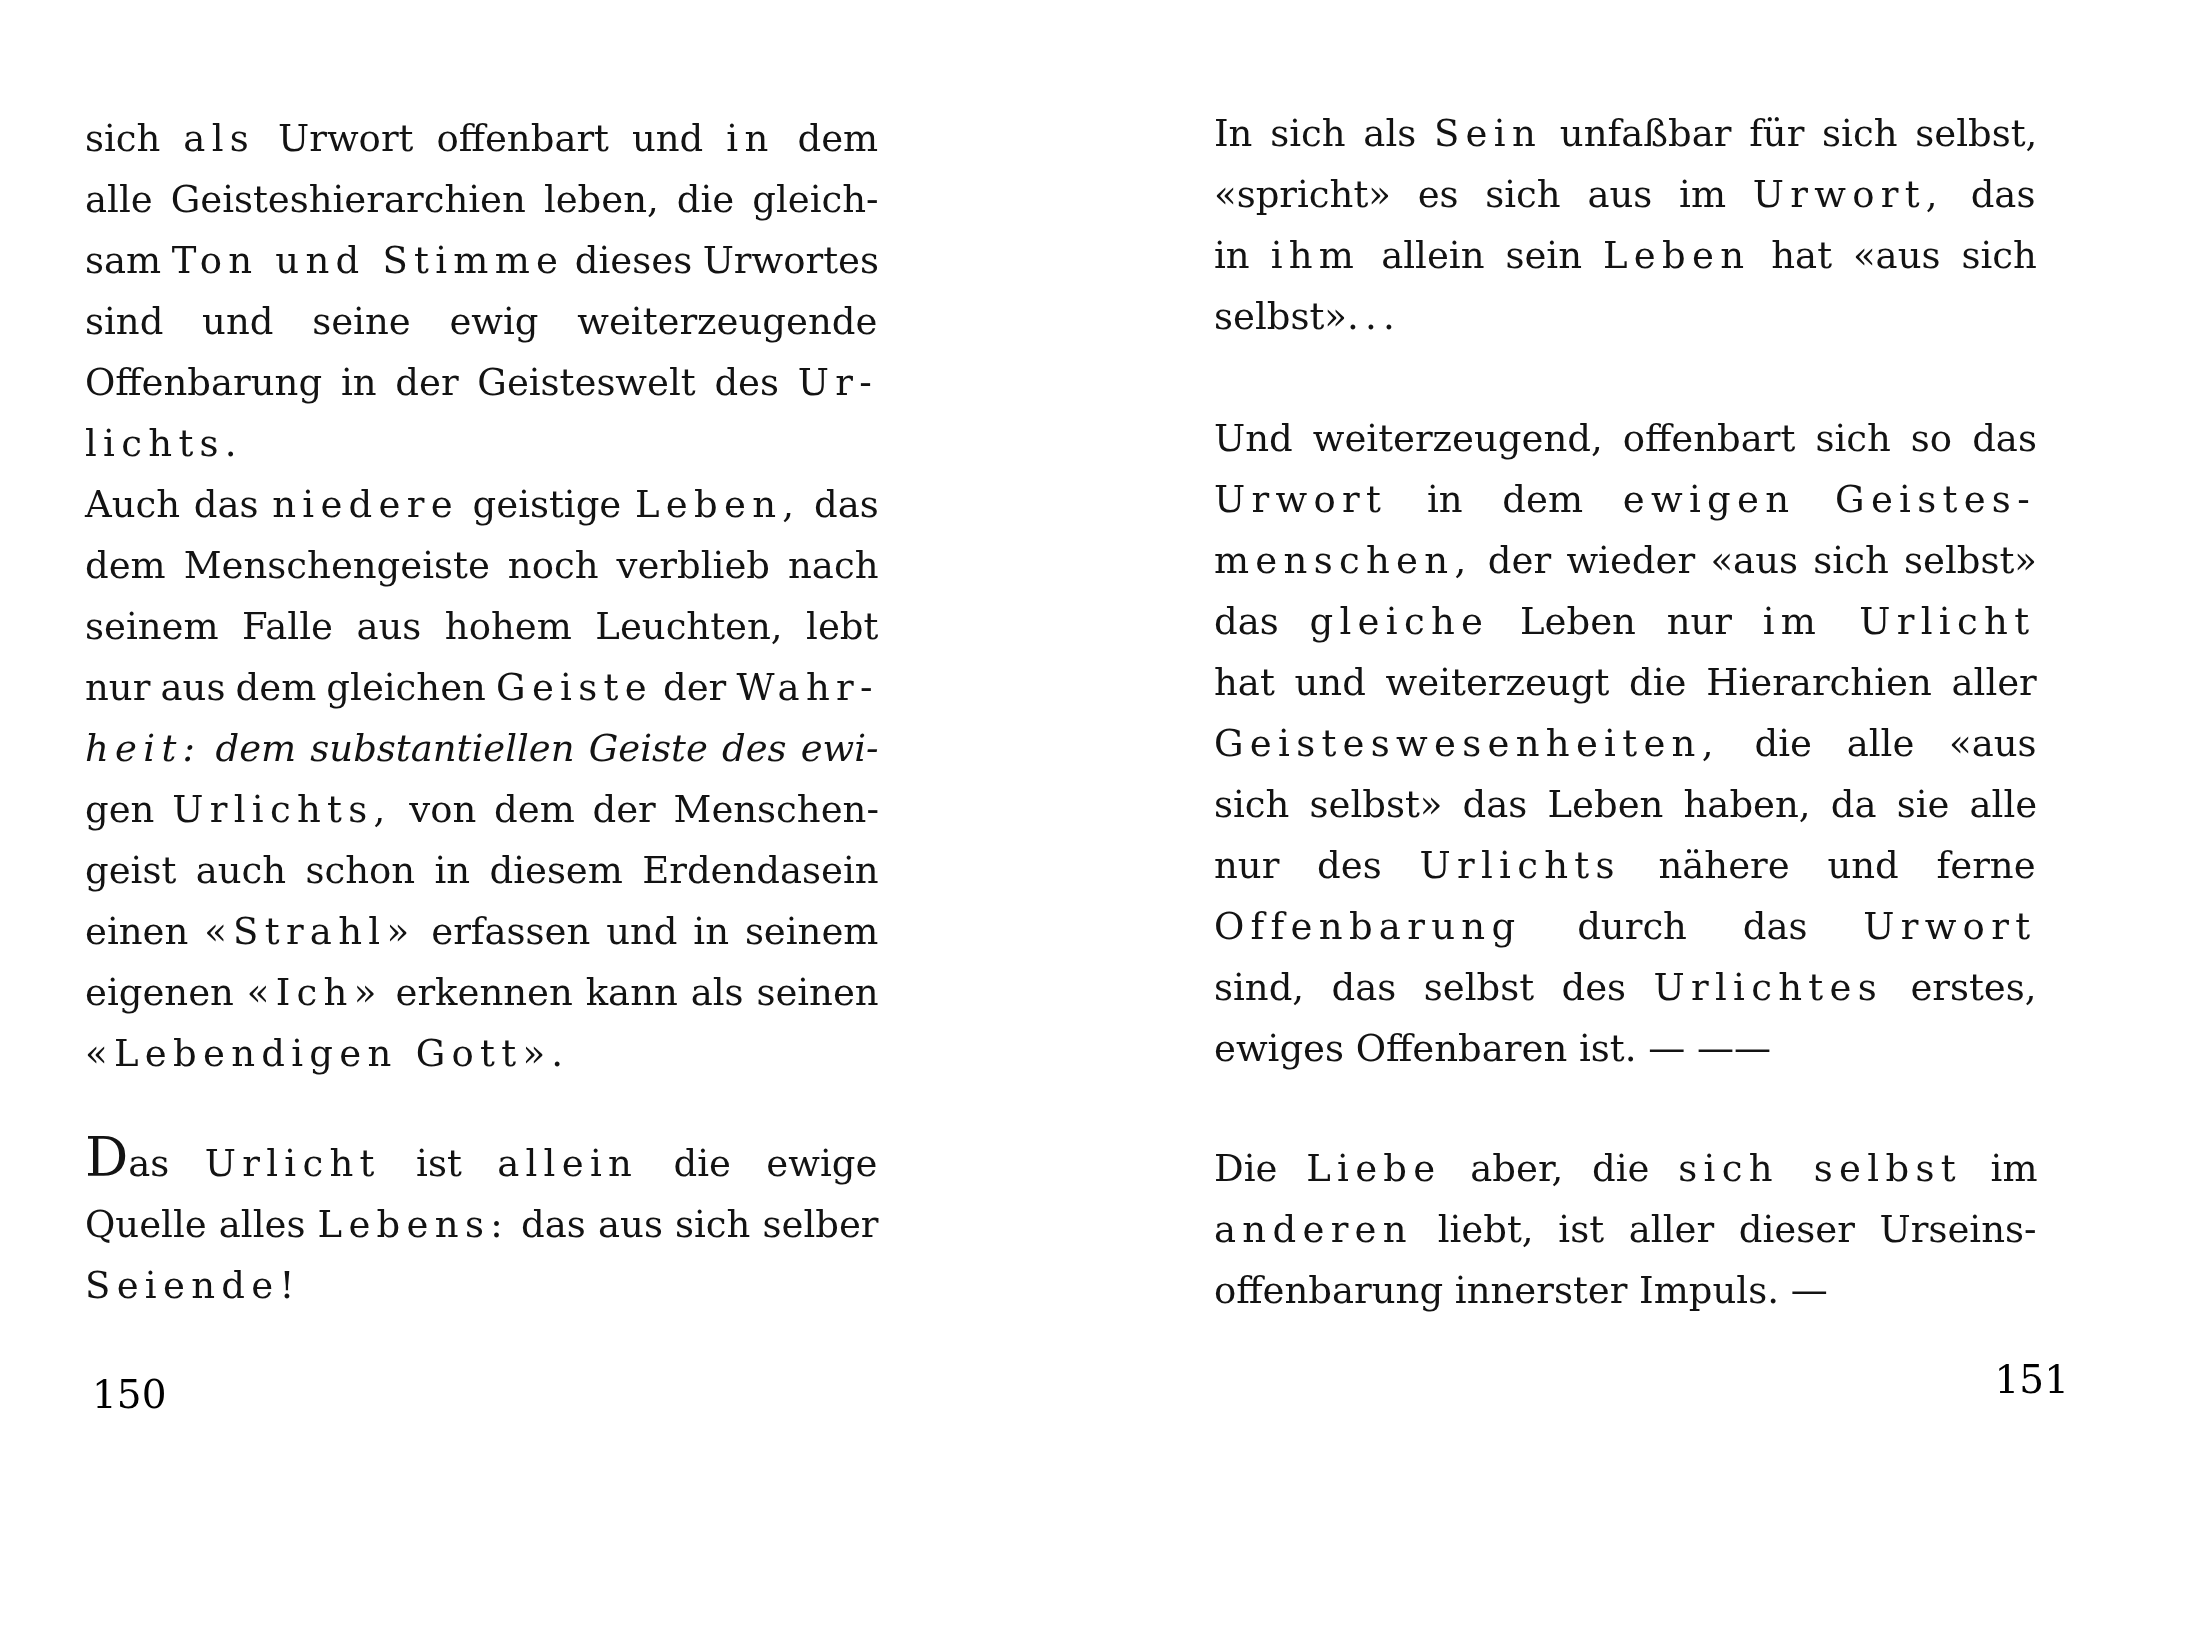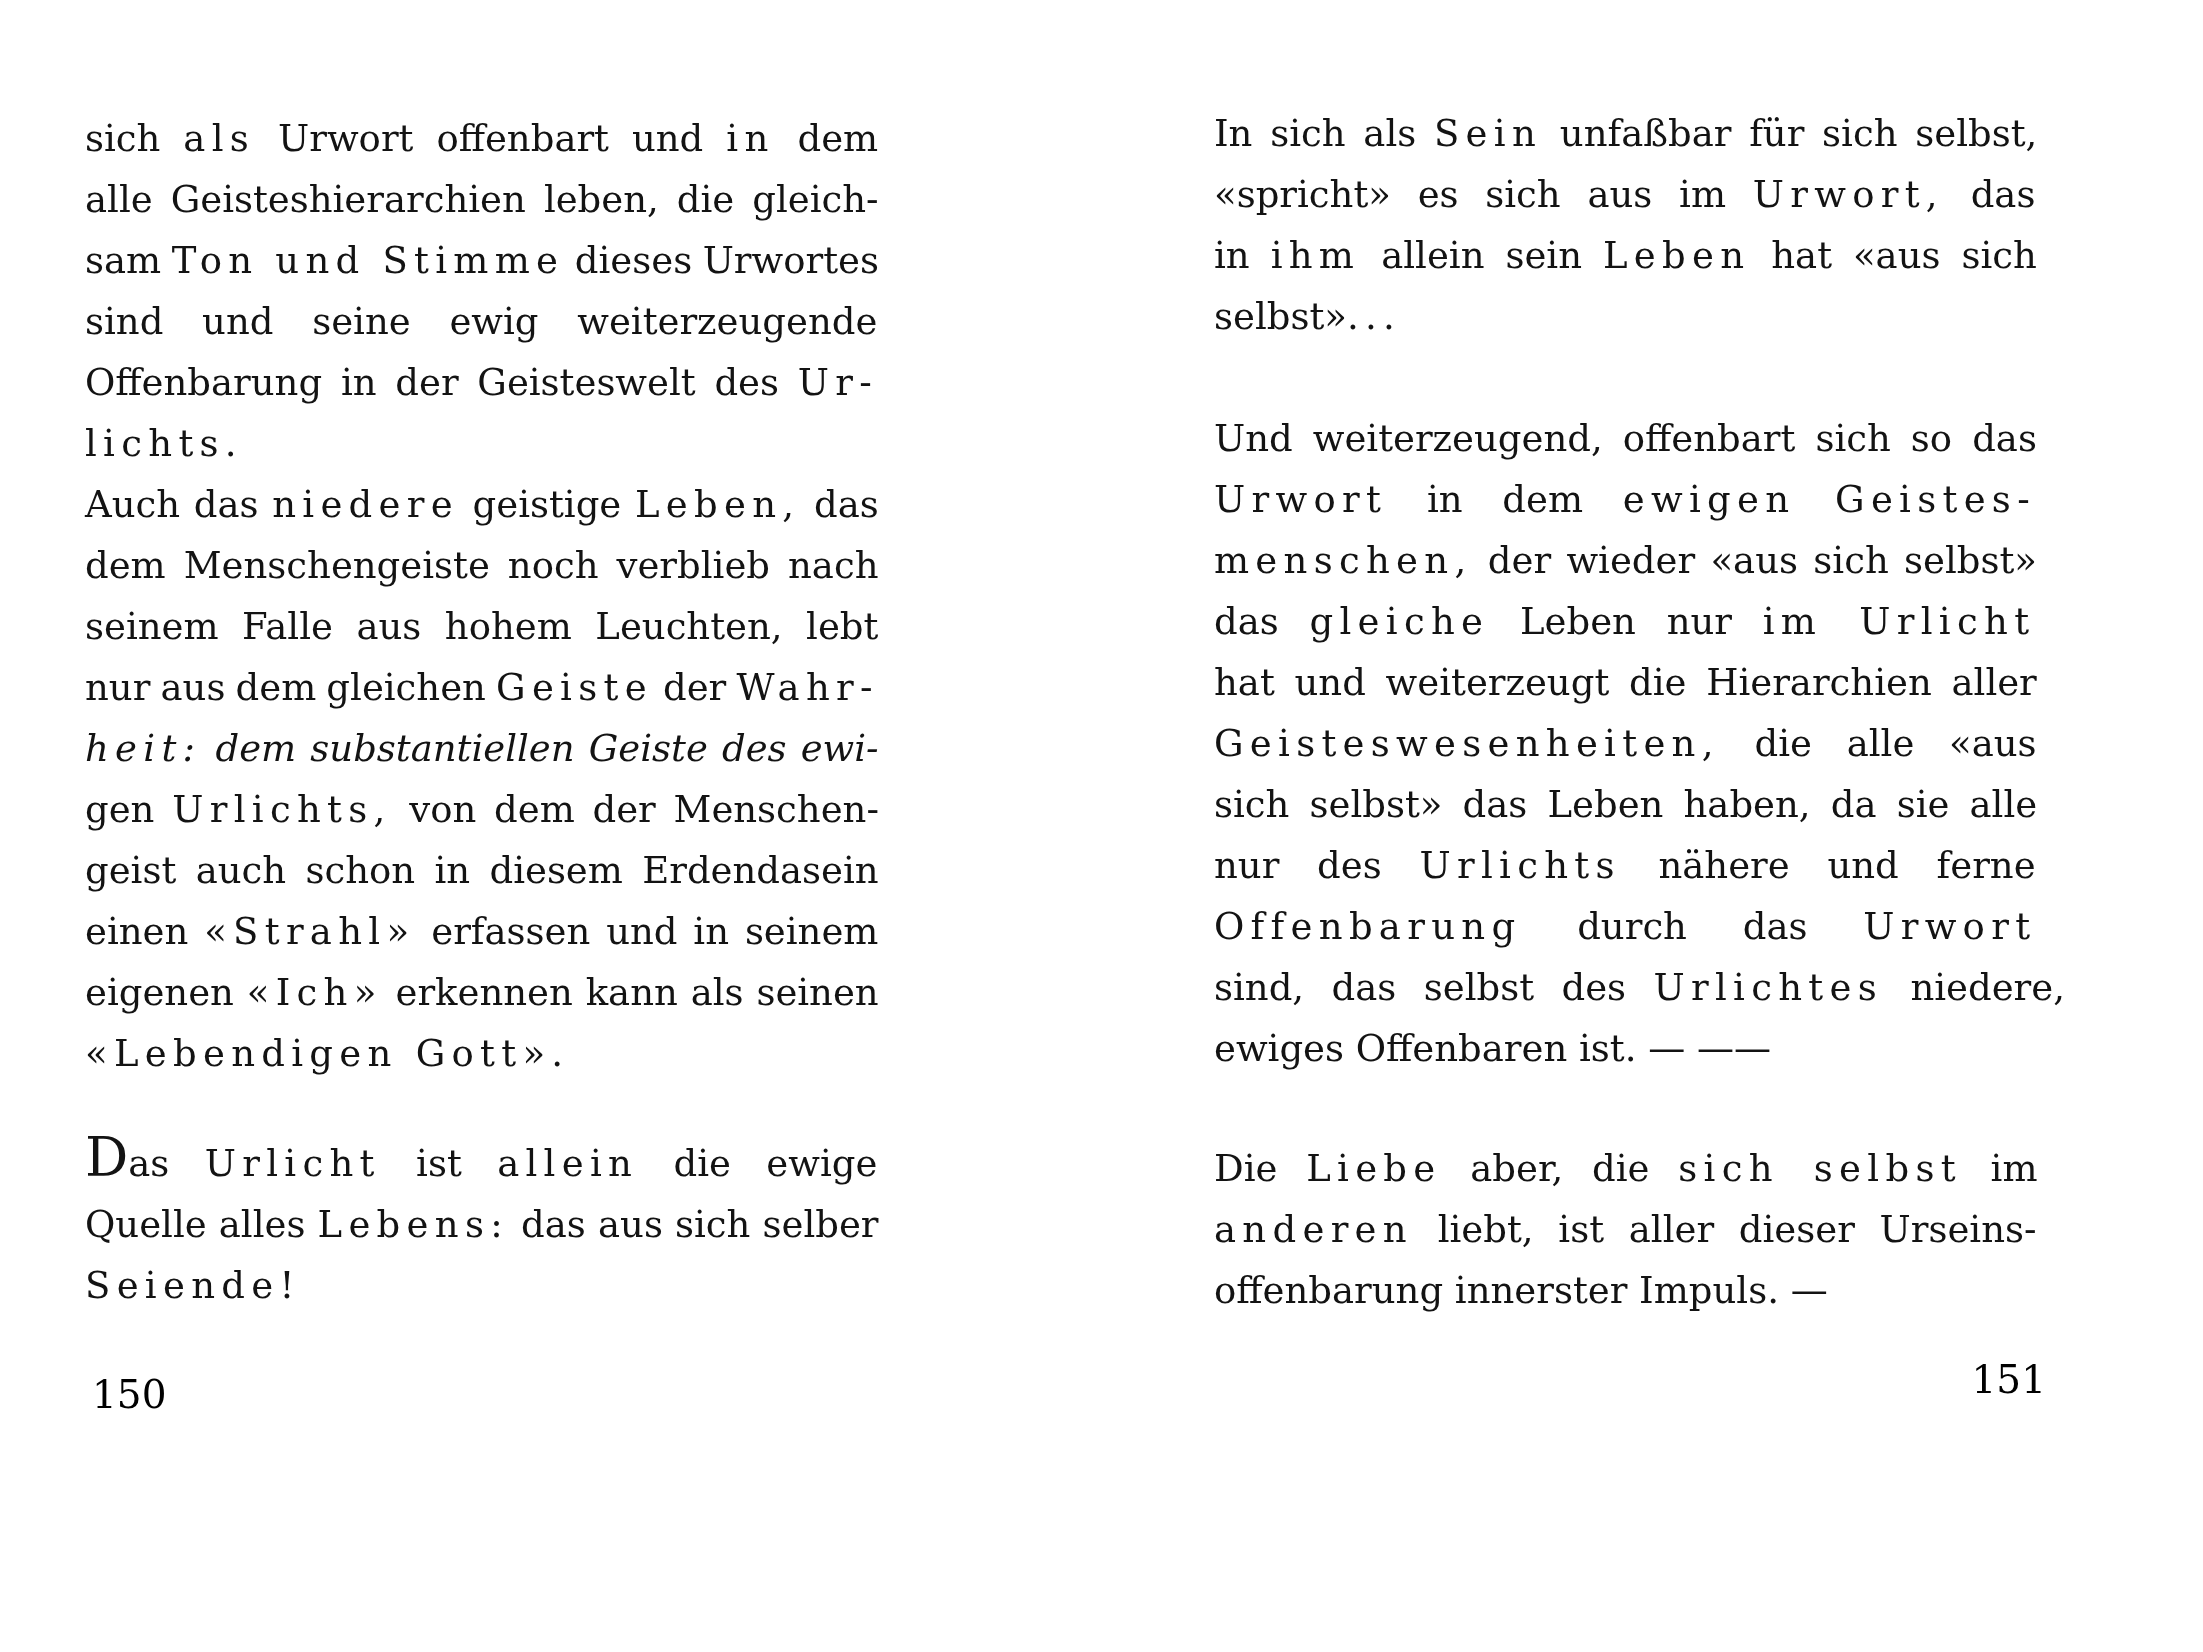--- a/index.html
+++ b/index.html
@@ -4,21 +4,21 @@
 <style>
   html,body{margin:0;padding:0;}
   body{
     width:2204px;height:1653px;
     background:#ffffff;
     font-family:"DejaVu Serif","Liberation Serif",serif;
     color:#131313;
     -webkit-font-smoothing:antialiased;
   }
   .spread{position:relative;width:2204px;height:1653px;overflow:hidden;background:#ffffff;}
-  .page{position:absolute;top:0;width:1102px;height:1653px;}
+  .page{position:absolute;top:0;width:1102px;height:1653px;padding-left:23px;}
   #page-left{left:0;}
   #page-right{left:1102px;}
   .textblock{position:absolute;}
   #tb-left{left:85px;top:108px;width:788px;}
   #tb-right{left:112px;top:103px;width:817px;}
   .line{
     font-size:37px;
     line-height:61px;
     height:61px;
     white-space:nowrap;
@@ -75,21 +75,21 @@
         <div class="gap" style="height: 61px;"></div>
         <div class="line j"><span class="inner" style="word-spacing: 8.3px;"><span class="seg">Und weiterzeugend, offenbart sich so das</span></span></div>
         <div class="line j"><span class="inner" style="word-spacing: 28px; margin-top: 20px;"><span class="seg sp">Urwort</span><span class="seg"> in dem </span><span class="seg sp">ewigen</span><span class="seg"> </span><span class="seg sp">Geistes-</span></span></div>
         <div class="line j"><span class="inner" style="word-spacing: 3.6px;"><span class="seg sp">menschen,</span><span class="seg"> der wieder «aus sich selbst»</span></span></div>
         <div class="line j"><span class="inner" style="word-spacing: 19px;"><span class="seg">das </span><span class="seg sp">gleiche</span><span class="seg"> Leben nur </span><span class="seg sp">im Urlicht</span></span></div>
         <div class="line j"><span class="inner" style="word-spacing: 8px; text-align: right;"><span class="seg">hat und weiterzeugt die Hierarchien aller</span></span></div>
         <div class="line j"><span class="inner" style="word-spacing: 23px;"><span class="seg sp">Geisteswesenheiten,</span><span class="seg"> die alle «aus</span></span></div>
         <div class="line j"><span class="inner" style="word-spacing: 8.4px;"><span class="seg">sich selbst» das Leben haben, da sie alle</span></span></div>
         <div class="line j"><span class="inner" style="word-spacing: 26px;"><span class="seg">nur des </span><span class="seg sp">Urlichts</span><span class="seg"> nähere und ferne</span></span></div>
         <div class="line j"><span class="inner" style="word-spacing: 44px;"><span class="seg sp">Offenbarung</span><span class="seg"> durch das </span><span class="seg sp">Urwort</span></span></div>
-        <div class="line j"><span class="inner" style="word-spacing: 15.7px;"><span class="seg">sind, das selbst des </span><span class="seg sp">Urlichtes</span><span class="seg"> niedere,</span></span></div>
+        <div class="line j"><span class="inner" style="word-spacing: 15.7px;"><span class="seg">sind, das selbst des </span><span class="seg sp">Urlichtes</span><span class="seg"> erstes,</span></span></div>
         <div class="line"><span class="inner"><span class="seg">ewiges Offenbaren ist. — ——</span></span></div>
         <div class="gap" style="height: 59px;"></div>
         <div class="line j"><span class="inner" style="word-spacing: 17px;"><span class="seg">Die </span><span class="seg sp">Liebe</span><span class="seg"> aber, die </span><span class="seg sp">sich selbst</span><span class="seg"> im</span></span></div>
         <div class="line j"><span class="inner" style="word-spacing: 13px;"><span class="seg sp">anderen</span><span class="seg"> liebt, ist aller dieser Urseins-</span></span></div>
         <div class="line"><span class="inner"><span class="seg">offenbarung innerster Impuls. —</span></span></div>
       </div>
     <div class="pagenum" id="pn-right">151</div>
   </section>
 </div>
 

